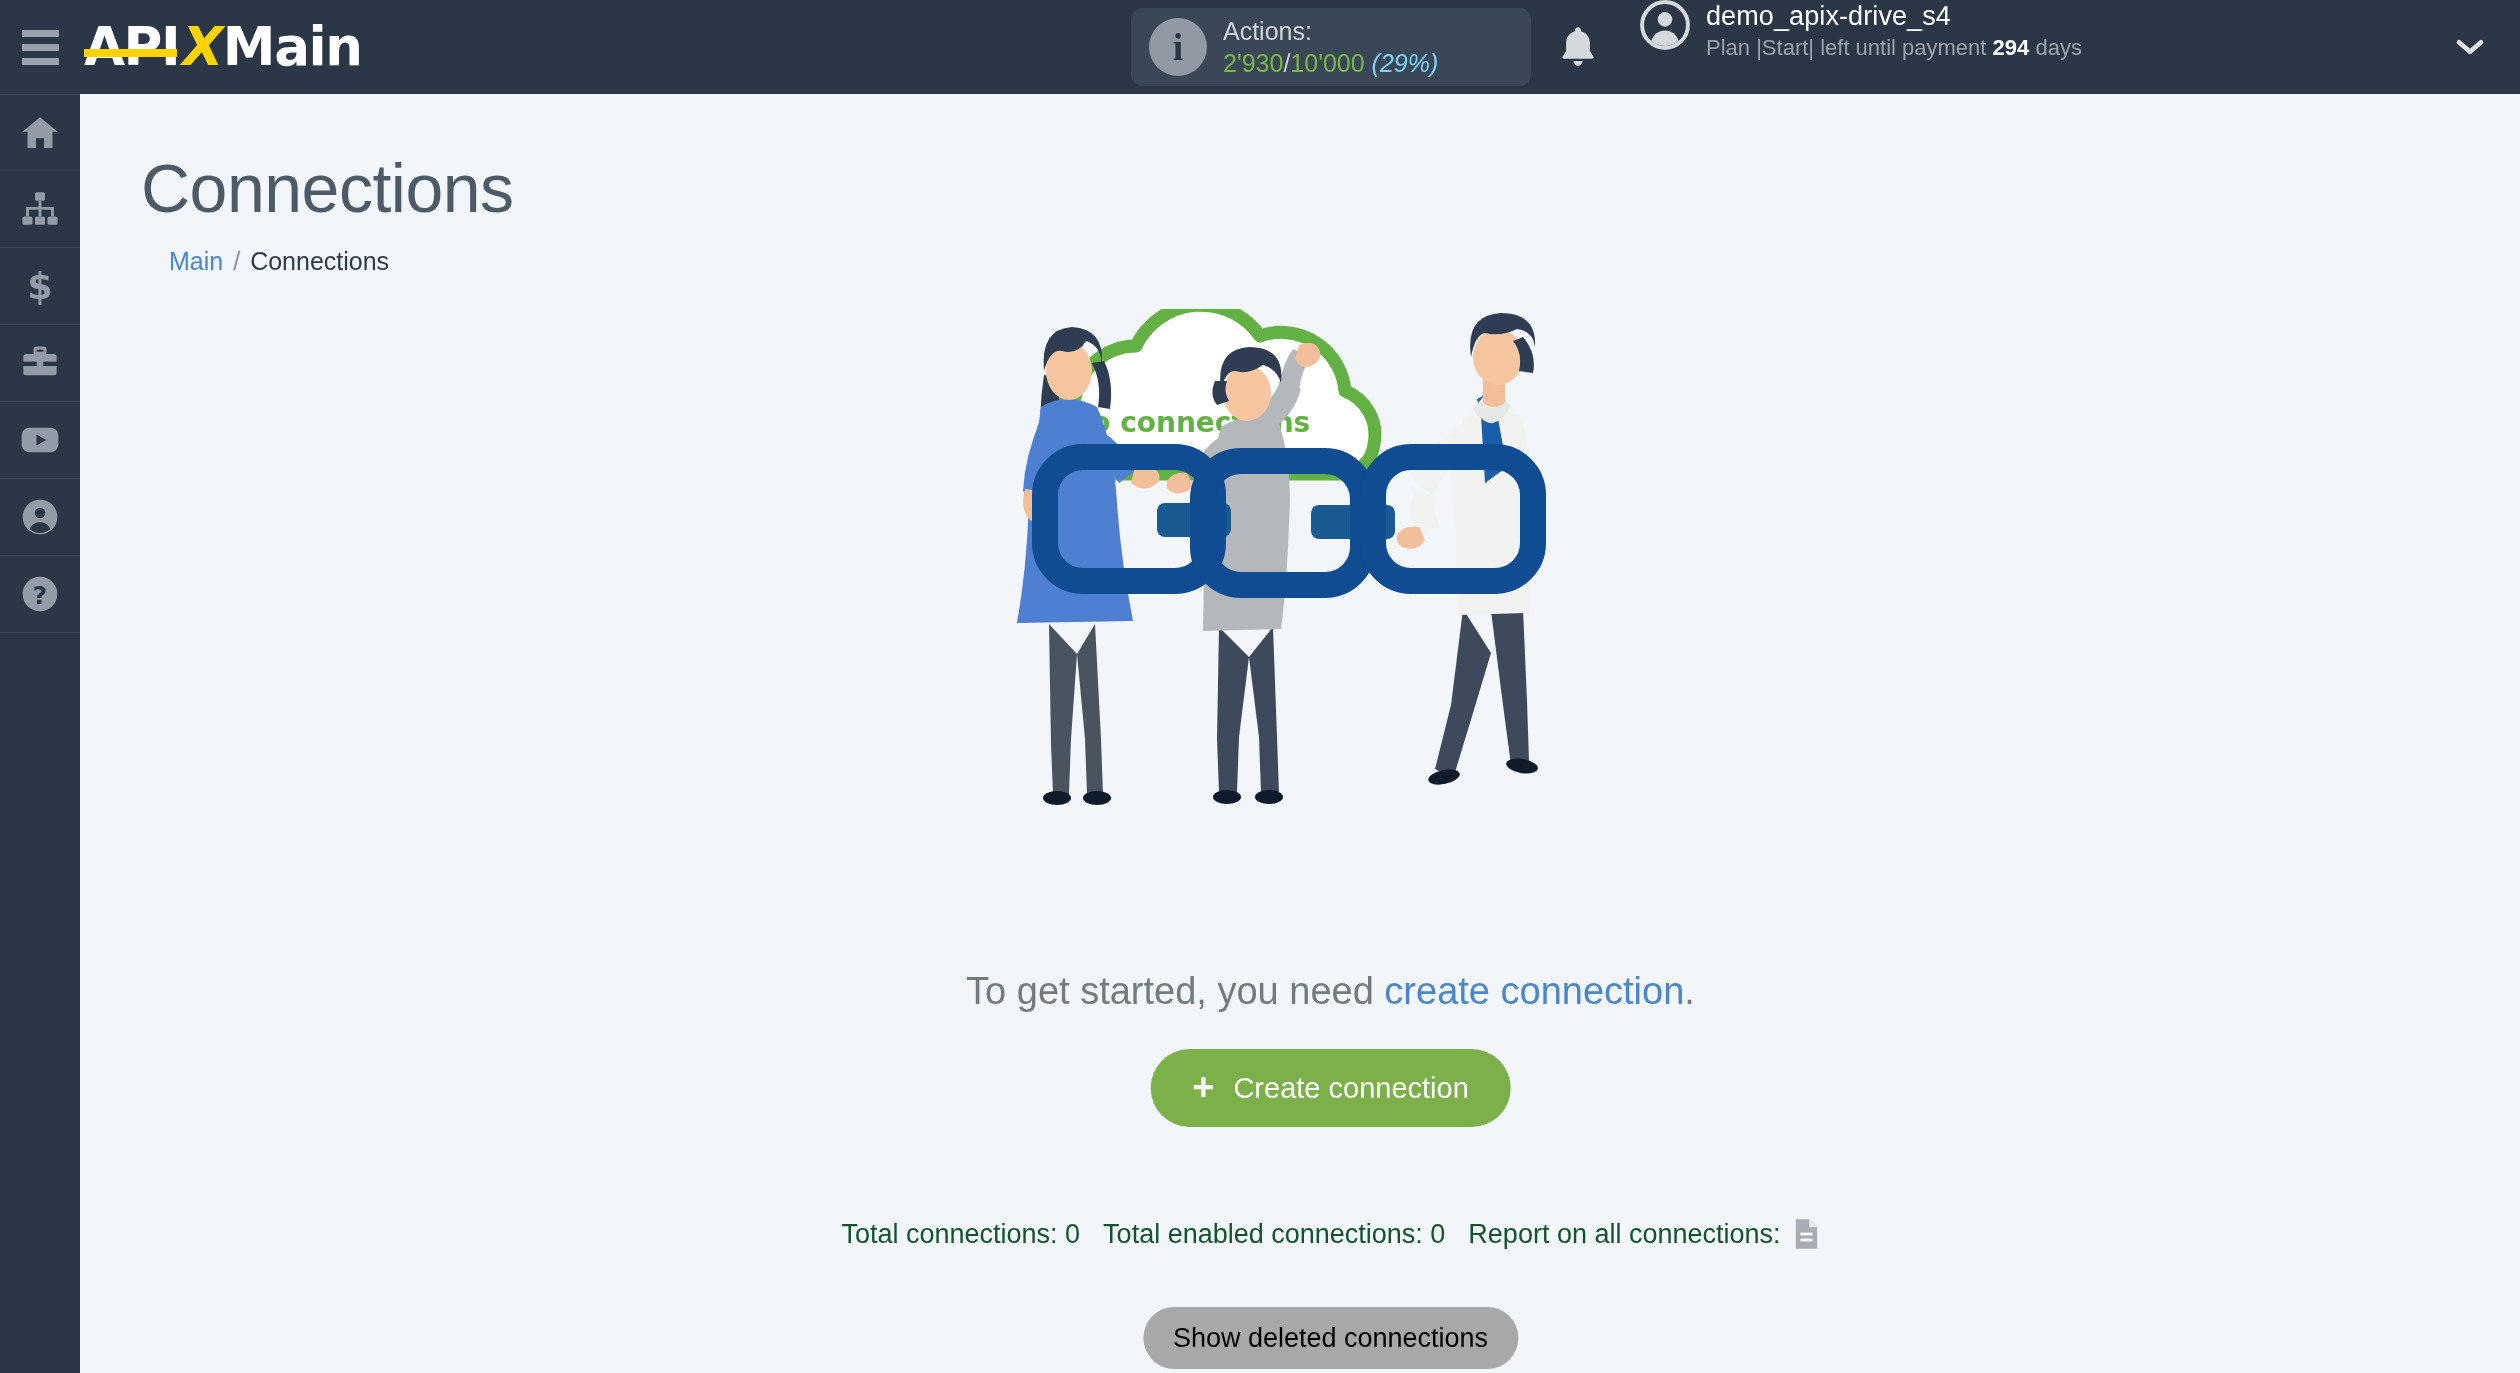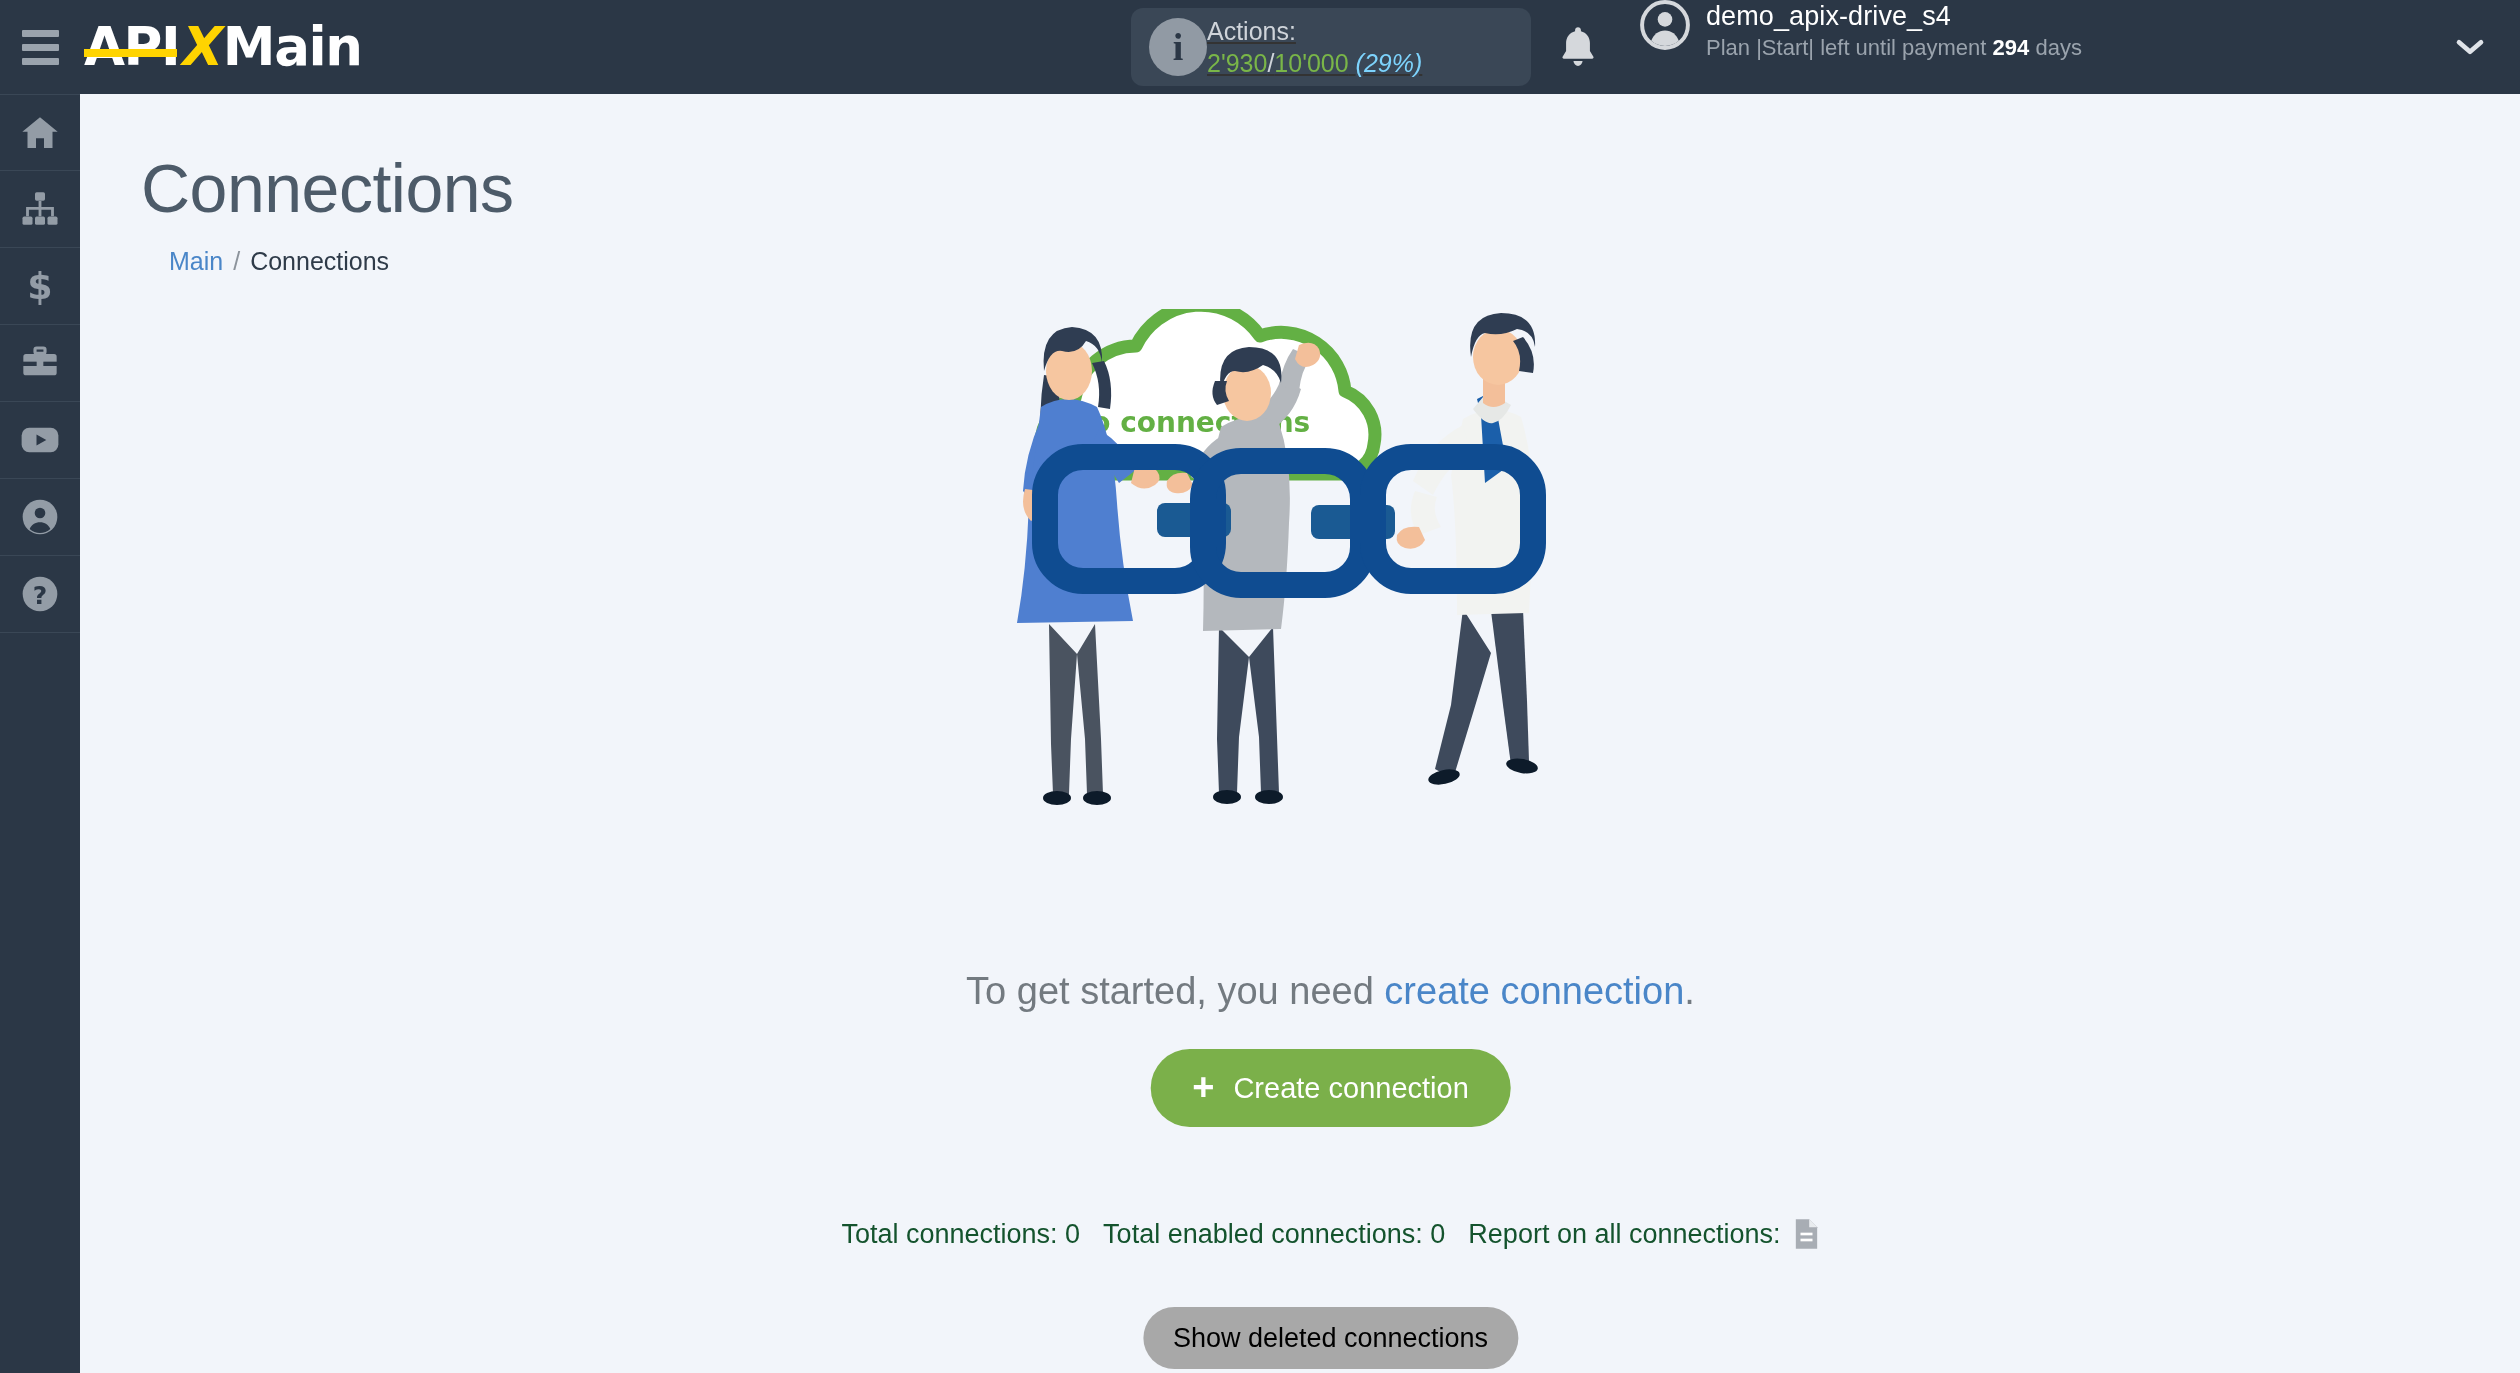--- a/index.html
+++ b/index.html
@@ -106,22 +106,22 @@
     color: #2b3746;
     display: flex;
     align-items: center;
     justify-content: center;
     font-size: 38px;
     font-weight: 700;
     font-family: "Liberation Serif", serif;
     flex: 0 0 auto;
   }
   .actions-text {
+    margin-left: 16px;
     line-height: 1.22;
-    text-decoration: underline;
   }
   .actions-label {
     color: #cfd4da;
     font-size: 25px;
     font-weight: 400;
   }
   .actions-values {
     font-size: 25px;
     margin-top: 2px;
   }

